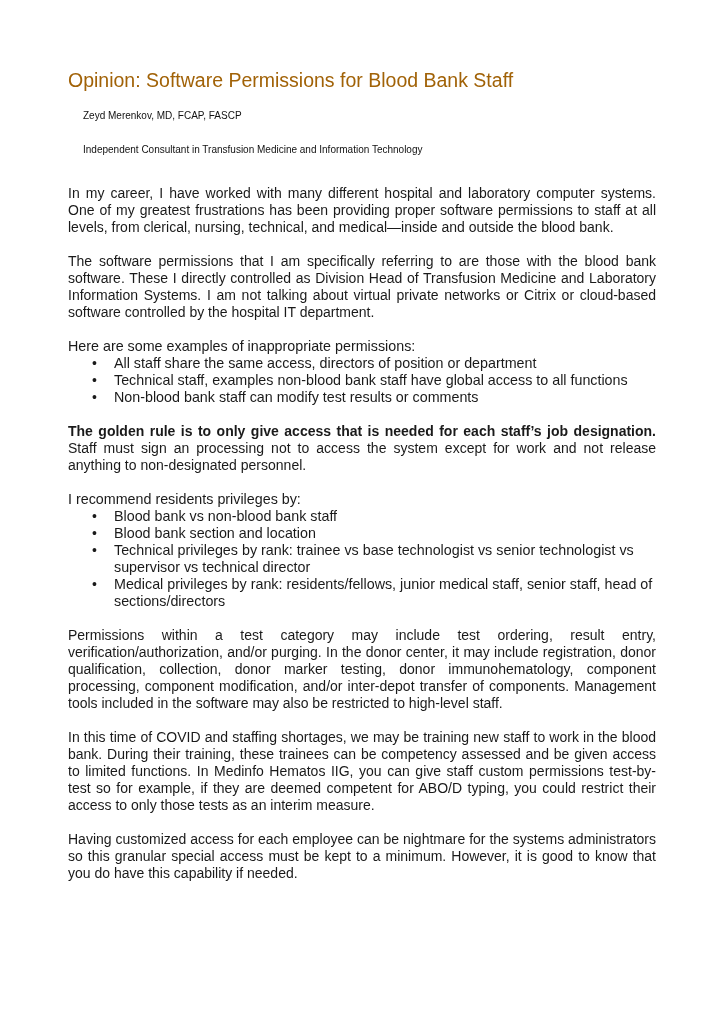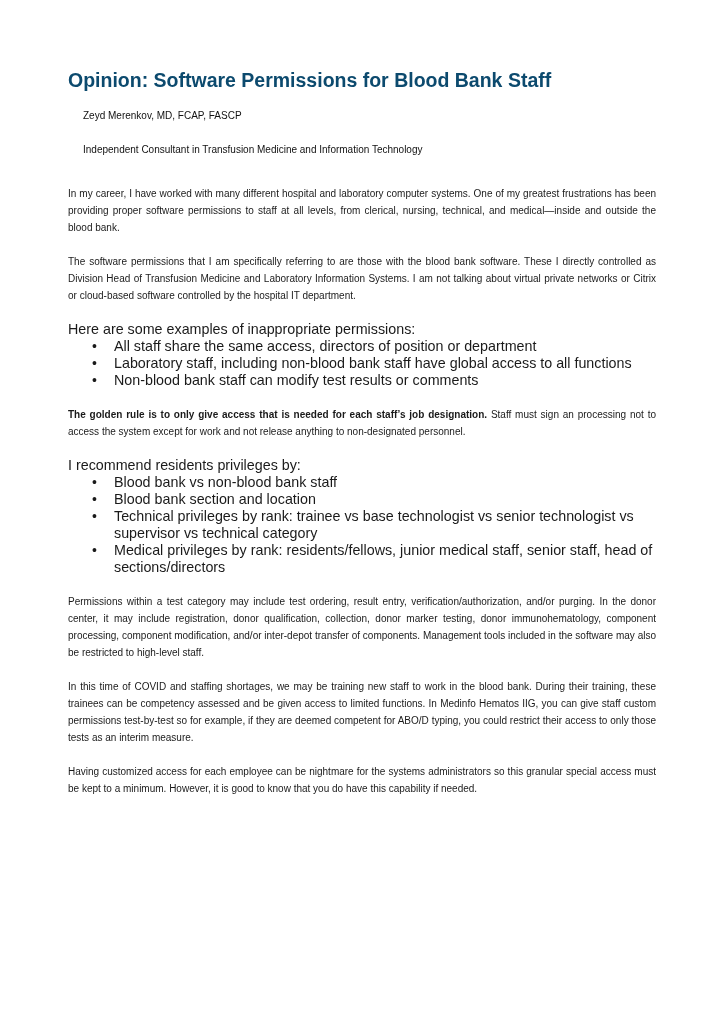--- a/index.html
+++ b/index.html
@@ -16,38 +16,38 @@
       color: #1a1a1a;
     }
     .page {
       position: absolute;
       left: 68px;
       top: 69px;
       width: 588px;
     }
     .title {
       font-size: 19.5px;
-      font-weight: bold;
+      font-weight: normal;
       line-height: 22px;
       margin: 0;
-      color: #0c4a6e;
+      color: #a16207;
     }
     .subtitle {
       font-size: 10px;
       font-weight: normal;
       line-height: 19px;
       margin: 15px;
       color: #111;
       white-space: nowrap;
     }
     .body-start {
       margin-top: 26px;
     }
     p {
-      font-size: 10px;
+      font-size: 14px;
       line-height: 17px;
       margin: 0 0 17px 0;
     }
     p.justify {
       text-align: justify;
     }
     .intro-line {
       font-size: 14.3px;
       line-height: 17px;
       margin: 0;
@@ -87,21 +87,21 @@
     <p class="justify">The software permissions that I am specifically referring to are those with the blood bank software.  These I directly controlled as Division Head of Transfusion Medicine and Laboratory Information Systems.  I am not talking about virtual private networks or Citrix or cloud-based software controlled by the hospital IT department.</p>
 
     <div class="intro-line">Here are some examples of inappropriate permissions:</div>
     <ul>
       <li>
         <span class="bullet">•</span>
         <span>All staff share the same access, directors of position or department</span>
       </li>
       <li>
         <span class="bullet">•</span>
-        <span>Laboratory staff, including non-blood bank staff have global access to all functions</span>
+        <span>Technical staff, examples non-blood bank staff have global access to all functions</span>
       </li>
       <li>
         <span class="bullet">•</span>
         <span>Non-blood bank staff can modify test results or comments</span>
       </li>
     </ul>
 
     <p class="justify"><strong>The golden rule is to only give access that is needed for each staff’s job designation.</strong><span> Staff must sign an processing not to access the system except for work and not release anything to non-designated personnel.</span></p>
 
     <div class="intro-line">I recommend residents privileges by:</div>
@@ -109,21 +109,21 @@
       <li>
         <span class="bullet">•</span>
         <span>Blood bank vs non-blood bank staff</span>
       </li>
       <li>
         <span class="bullet">•</span>
         <span>Blood bank section and location</span>
       </li>
       <li>
         <span class="bullet">•</span>
-        <span>Technical privileges by rank:  trainee vs base technologist vs senior technologist vs supervisor vs technical category</span>
+        <span>Technical privileges by rank:  trainee vs base technologist vs senior technologist vs supervisor vs technical director</span>
       </li>
       <li>
         <span class="bullet">•</span>
         <span>Medical privileges by rank:  residents/fellows, junior medical staff, senior staff, head of sections/directors</span>
       </li>
     </ul>
 
     <p class="justify">Permissions within a test category may include test ordering, result entry, verification/authorization, and/or purging.  In the donor center, it may include registration, donor qualification, collection, donor marker testing, donor immunohematology, component processing, component modification, and/or inter-depot transfer of components. Management tools included in the software may also be restricted to high-level staff.</p>
 
     <p class="justify">In this time of COVID and staffing shortages, we may be training new staff to work in the blood bank.  During their training, these trainees can be competency assessed and be given access to limited functions.  In Medinfo Hematos IIG, you can give staff custom permissions test-by-test so for example, if they are deemed competent for ABO/D typing, you could restrict their access to only those tests as an interim measure.</p>

